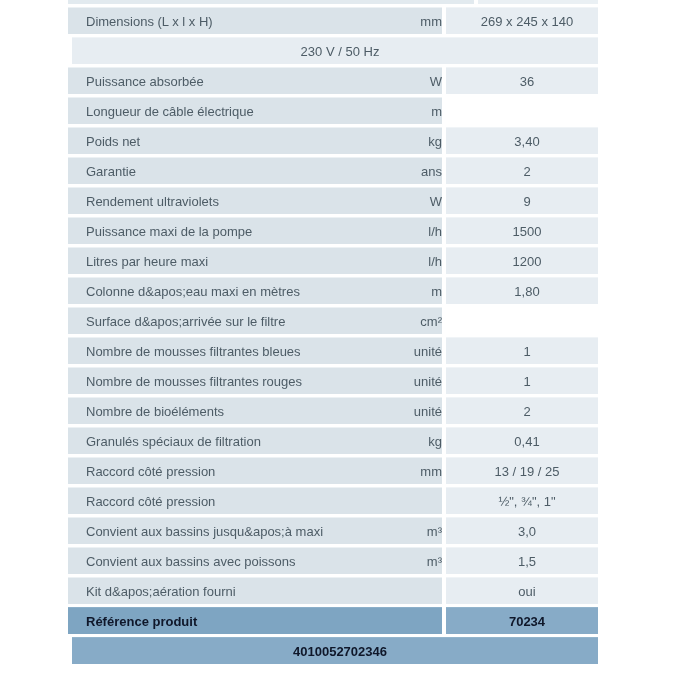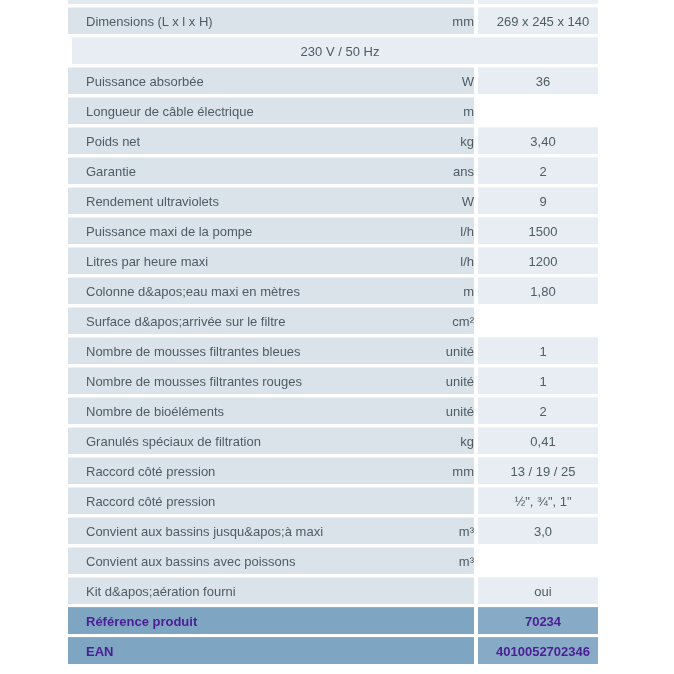--- a/index.html
+++ b/index.html
@@ -34,21 +34,21 @@
   }
   .row {
     display: flex;
     height: 27px;
     margin-bottom: 3px;
     font-size: 13px;
     color: #4d5c66;
   }
   .cell-left {
     box-sizing: border-box;
-    width: 406px;
+    width: 374px;
     background: #dae3e9;
     border-top: 1px solid #ecf1f4;
     display: flex;
     align-items: center;
   }
   .cell-left .label {
     flex: 1;
     padding-left: 18px;
     white-space: nowrap;
     overflow: hidden;
@@ -67,21 +67,21 @@
     flex: 1;
     background: #e7edf2;
     border-top: 1px solid #f0f4f7;
     display: flex;
     align-items: center;
     justify-content: center;
     white-space: nowrap;
     padding-left: 10px;
   }
   .row.highlight {
-    color: #4c1d95;
+    color: #0f172a;
     font-weight: bold;
   }
   .row.highlight .cell-left {
     background: #7ea5c2;
     border-top: 1px solid #8cafc9;
   }
   .row.highlight .cell-value {
     background: #87abc7;
     border-top: 1px solid #93b4cc;
   }
@@ -265,20 +265,23 @@
         <div class="cell-value">
           <span>3,0</span>
         </div>
       </div>
       <div class="row">
         <div class="cell-left">
           <span class="label">Convient aux bassins avec poissons</span>
           <span class="unit">m³</span>
         </div>
         <div class="cell-gap"></div>
+        <div class="cell-value">
+          <span>1,5</span>
+        </div>
       </div>
       <div class="row">
         <div class="cell-left">
           <span class="label">Kit d&amp;apos;aération fourni</span>
           <span class="unit"></span>
         </div>
         <div class="cell-gap"></div>
         <div class="cell-value">
           <span>oui</span>
         </div>
@@ -287,23 +290,19 @@
         <div class="cell-left">
           <span class="label">Référence produit</span>
           <span class="unit"></span>
         </div>
         <div class="cell-gap"></div>
         <div class="cell-value">
           <span>70234</span>
         </div>
       </div>
       <div class="row highlight">
-        <div class="cell-left">
-          <span class="label">EAN</span>
-          <span class="unit"></span>
-        </div>
         <div class="cell-gap"></div>
         <div class="cell-value">
           <span>4010052702346</span>
         </div>
       </div>
     </div>
 </div>
 
 </body></html>

